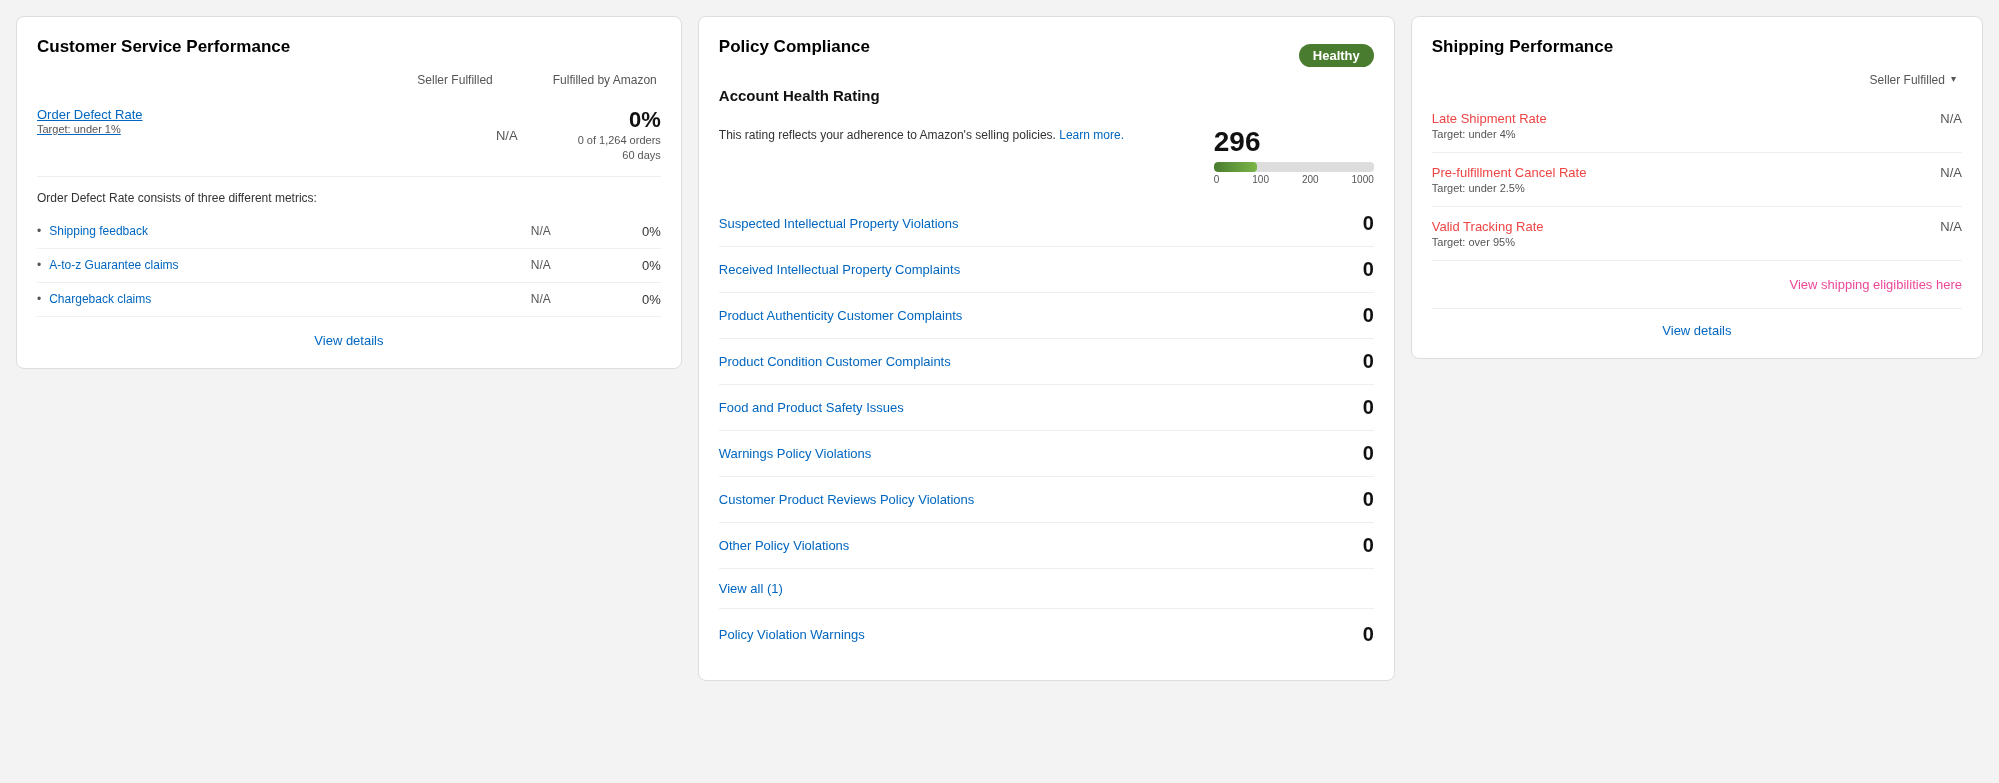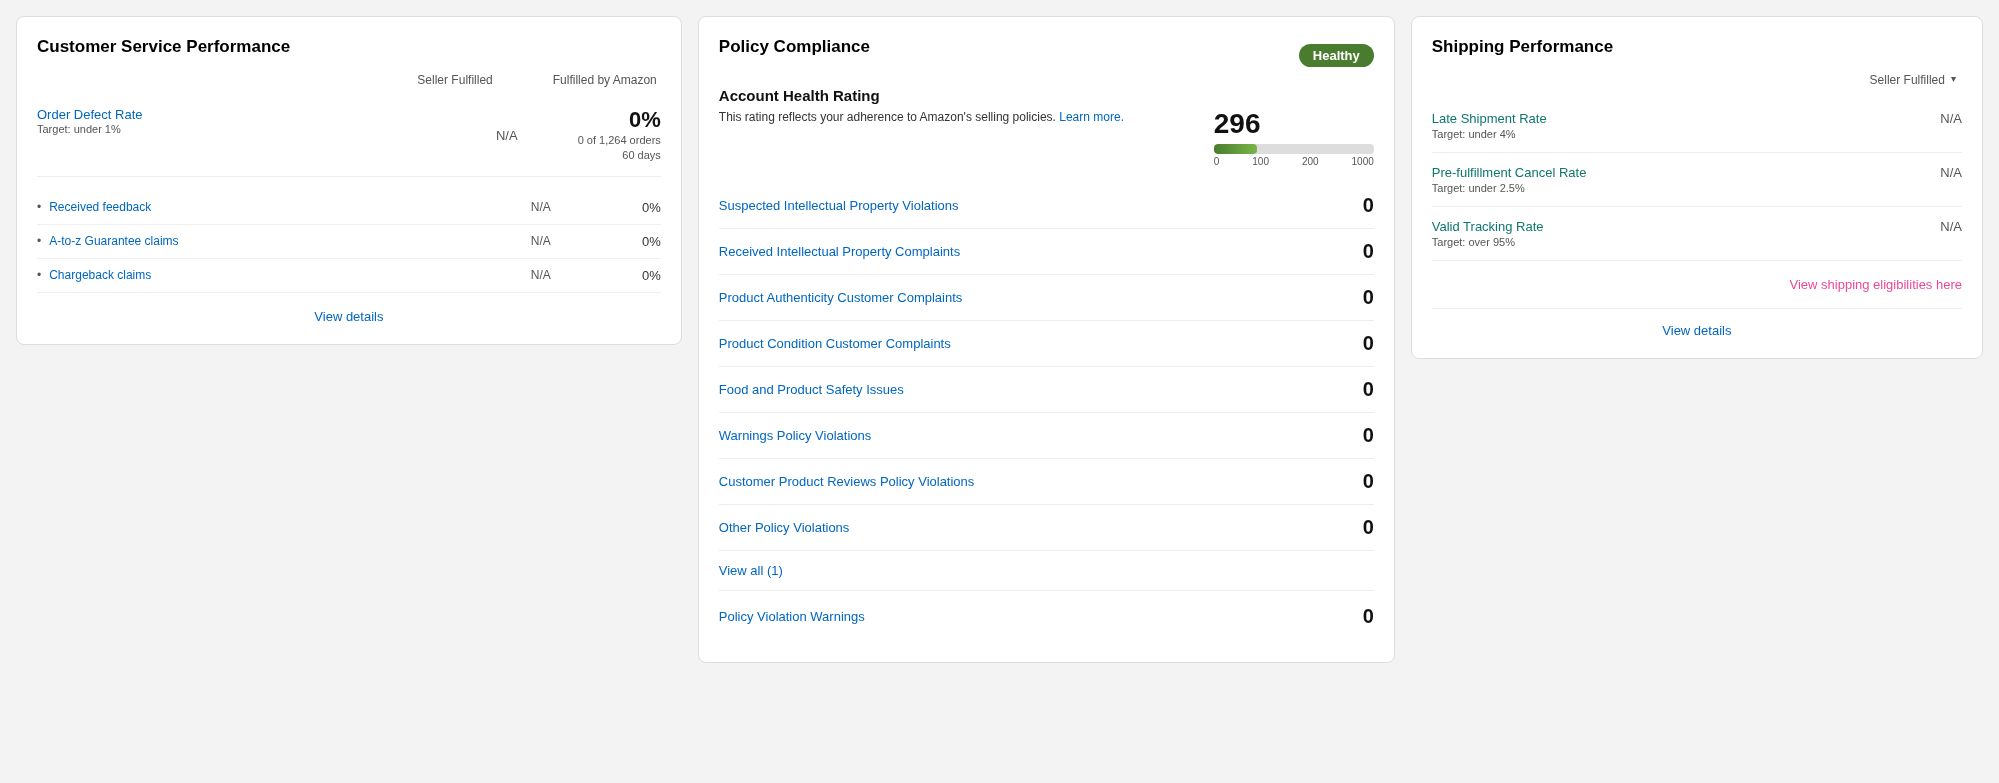--- a/index.html
+++ b/index.html
@@ -40,20 +40,21 @@
     .metric-row {
       display: flex;
       align-items: flex-start;
       padding: 12px 0;
       border-bottom: 1px solid #eee;
     }
     .metric-label {
       flex: 1;
       color: #0066c0;
       cursor: pointer;
+      text-decoration: underline;
     }
     .metric-label .target {
       color: #555;
       font-size: 11px;
       display: block;
       margin-top: 1px;
     }
     .metric-values {
       display: flex;
       gap: 60px;
@@ -98,21 +99,21 @@
       background: #4a7c2f;
       color: #fff;
       border-radius: 12px;
       padding: 4px 14px;
       font-size: 13px;
       font-weight: bold;
     }
     .account-health-section {
       margin-bottom: 16px;
     }
-    .ahr-title { font-size: 15px; font-weight: bold; margin-bottom: 4px; }
+    .ahr-title { font-size: 15px; font-weight: bold; margin-bottom: 22px; }
     .ahr-row { display: flex; align-items: flex-start; gap: 20px; }
     .ahr-desc { flex: 1; font-size: 12px; color: #333; line-height: 1.5; }
     .ahr-desc a { color: #0066c0; text-decoration: none; }
     .ahr-score-section { min-width: 140px; }
     .ahr-score-num { font-size: 28px; font-weight: bold; margin-bottom: 4px; }
     .ahr-bar-container { position: relative; width: 160px; height: 10px; background: #ddd; border-radius: 4px; overflow: hidden; margin-bottom: 2px; }
     .ahr-bar-fill { height: 100%; background: linear-gradient(to right, #4a7c2f 0%, #7ab648 100%); border-radius: 4px; }
     .ahr-labels { display: flex; justify-content: space-between; font-size: 10px; color: #555; width: 160px; }
     .policy-violations-list { margin-top: 4px; }
     .pv-row {
@@ -153,21 +154,21 @@
     }
     .shipping-col-header span { margin-right: 6px; }
     .dropdown-icon { font-size: 10px; }
     .shipping-metric {
       display: flex;
       align-items: flex-start;
       padding: 12px 0;
       border-bottom: 1px solid #eee;
     }
     .shipping-metric .sm-label { flex: 1; }
-    .shipping-metric .sm-label a { color: #0f766e; text-decoration: none; font-size: 13px; }
+    .shipping-metric .sm-label a { color: #ef4444; text-decoration: none; font-size: 13px; }
     .sm-target { font-size: 11px; color: #555; margin-top: 2px; }
     .sm-value { font-size: 13px; color: #555; }
     .view-eligibilities {
       display: block;
       text-align: right;
       color: #ec4899;
       margin-top: 16px;
       font-size: 13px;
       cursor: pointer;
     }
@@ -204,24 +205,25 @@
         <span class="amazon">0%</span>
         <span class="amazon-sub">
           <span>0 of 1,264 orders</span><br>
           <span>60 days</span>
         </span>
       </div>
     </div>
   </div>
 
   <div class="odr-section">
+    <div class="odr-consists">Order Defect Rate consists of three different metrics:</div>
 
     <div class="sub-metric">
       <span class="bullet">•</span>
-      <span class="sub-label">Received feedback</span>
+      <span class="sub-label">Shipping feedback</span>
       <span class="sub-seller">N/A</span>
       <span class="sub-amazon">0%</span>
     </div>
 
     <div class="sub-metric">
       <span class="bullet">•</span>
       <span class="sub-label">A-to-z Guarantee claims</span>
       <span class="sub-seller">N/A</span>
       <span class="sub-amazon">0%</span>
     </div>

